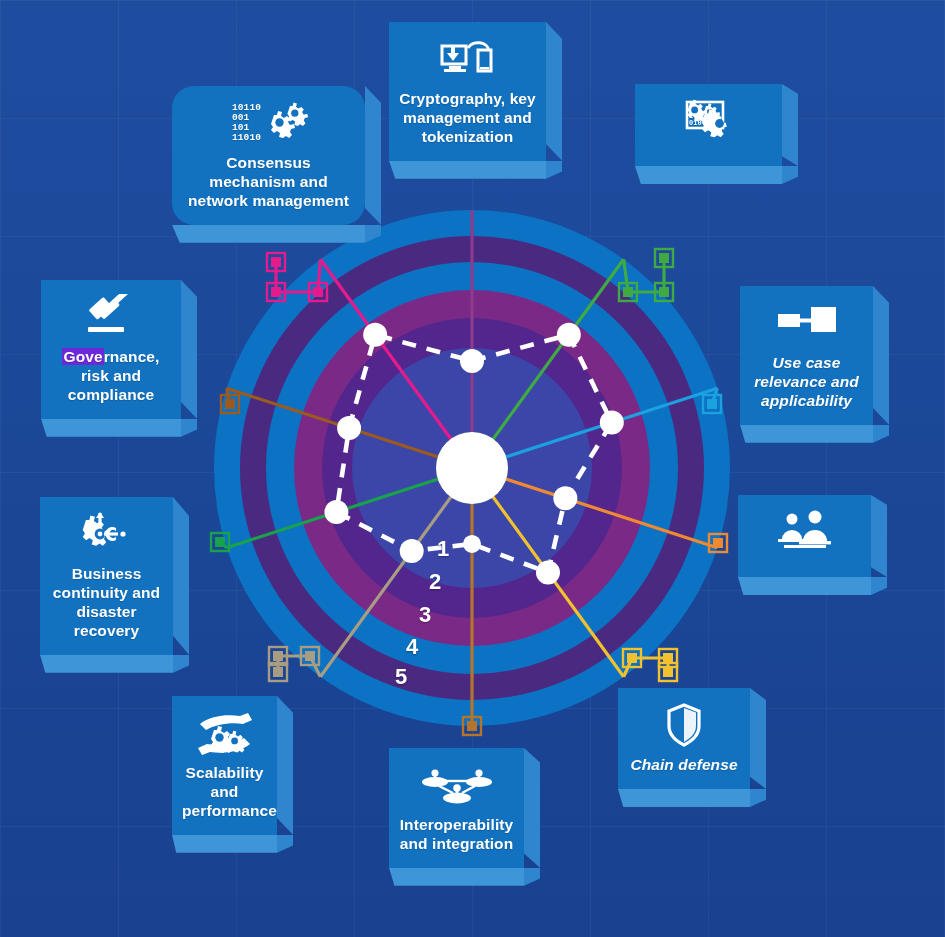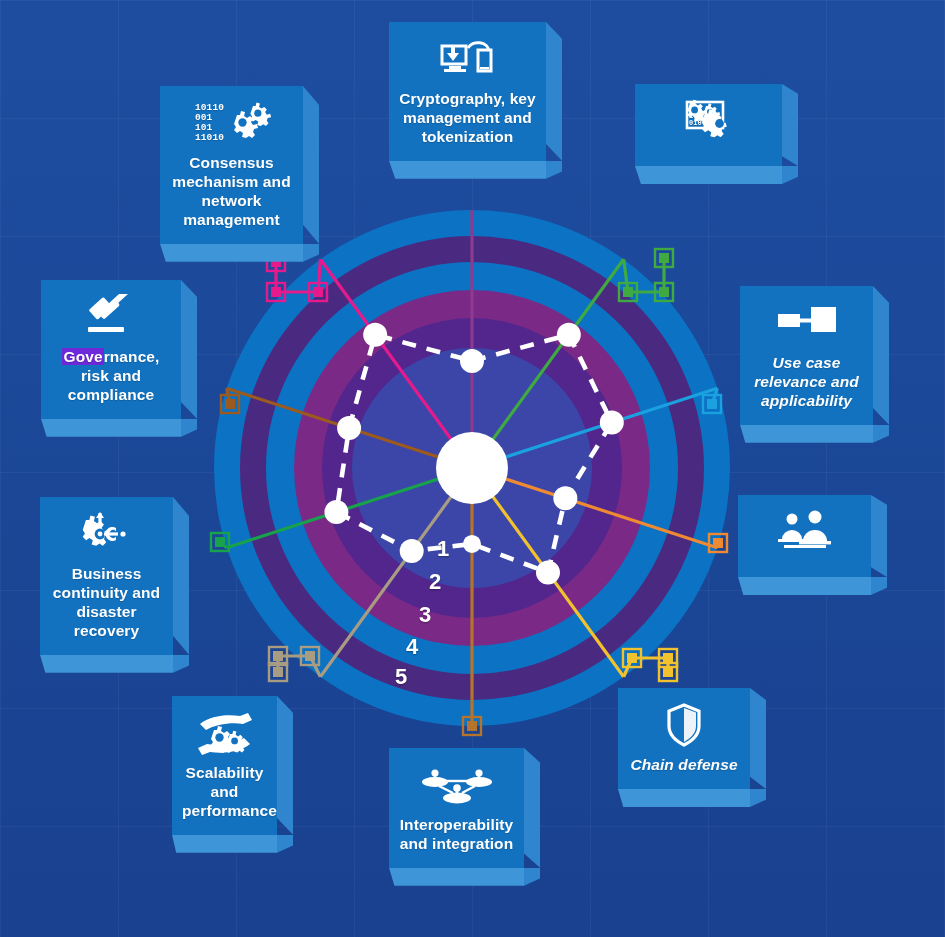--- a/index.html
+++ b/index.html
@@ -152,21 +152,21 @@
         <circle cx="375.1565018322921" cy="334.7063600067837" r="12" fill="#ffffff"></circle>
       </svg>
   </div>
 
   <div class="scale-num" style="left:437px;top:536px;">1</div>
   <div class="scale-num" style="left:429px;top:569px;">2</div>
   <div class="scale-num" style="left:419px;top:602px;">3</div>
   <div class="scale-num" style="left:406px;top:634px;">4</div>
   <div class="scale-num" style="left:395px;top:664px;">5</div>
 
-  <div class="card" style="left:160px;top:86px;width:143px;">
+  <div class="card" style="left:172px;top:86px;width:193px;border-radius:22px;">
     <div class="shadow"></div>
       <div class="face-r"></div>
       <div class="face-b"></div>
       <div class="face-b2"></div>
     <span class="ico">
       <svg width="78" height="46" viewBox="0 0 78 46">
         <g fill="#ffffff" font-family="'Liberation Mono',monospace" font-size="9.5" font-weight="bold">
           <text x="2" y="10">10110</text>
           <text x="2" y="20">001</text>
           <text x="2" y="30">101</text>

